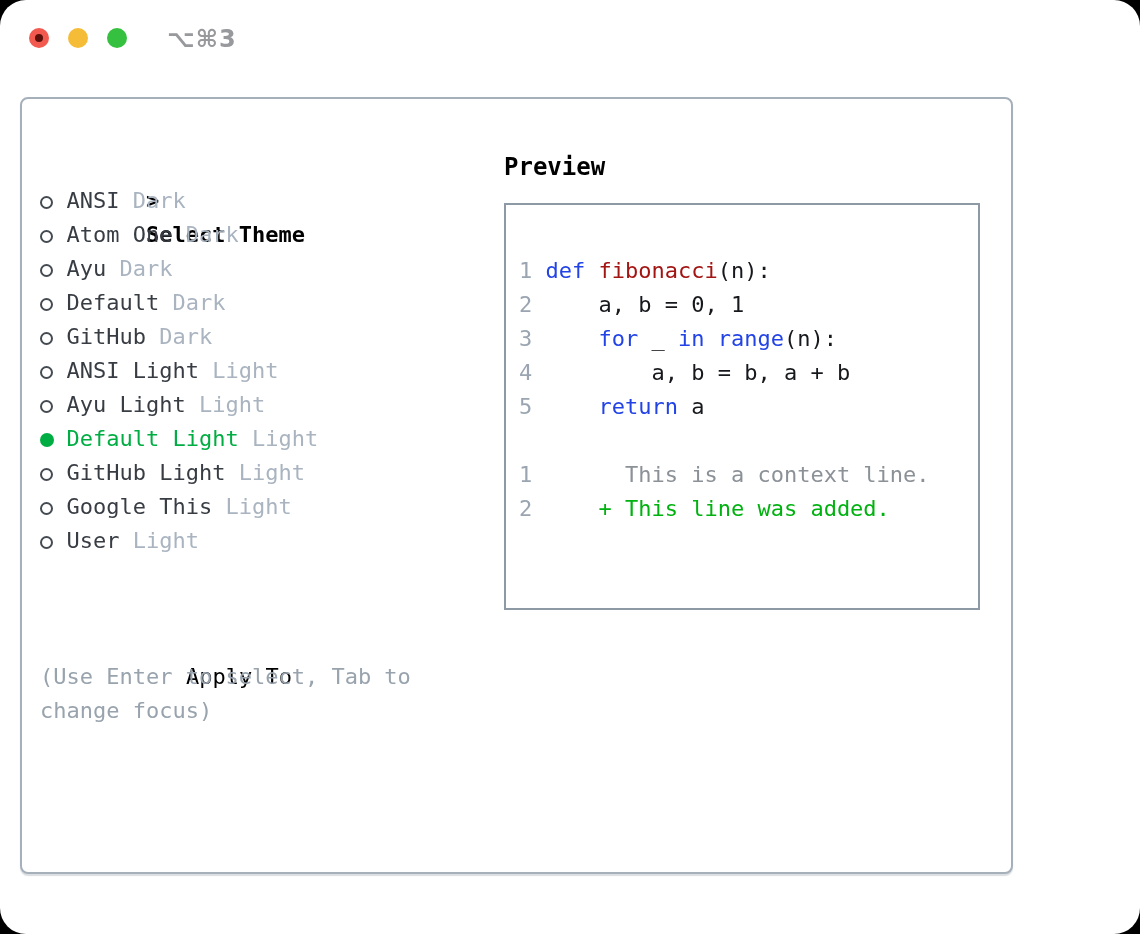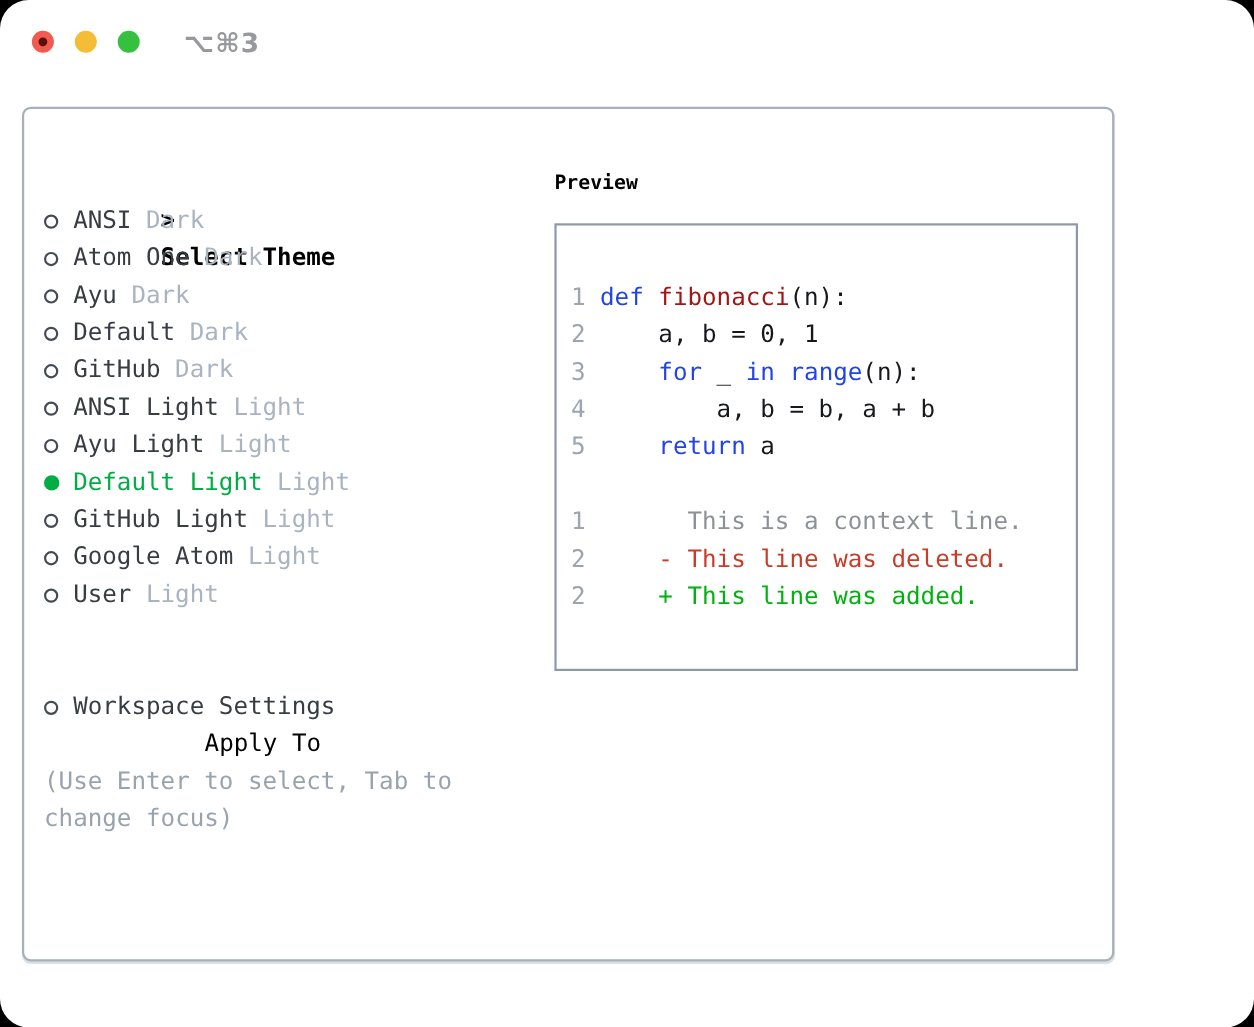--- a/index.html
+++ b/index.html
@@ -59,21 +59,21 @@
   .bullet{display:inline-block;width:13px;height:13px;border:2px solid #454b53;border-radius:50%;vertical-align:-1px;}
   .bullet.filled{width:14px;height:14px;border:none;background:var(--selection-green);}
   .name{color:var(--item-dark);}
   .name.sel{color:var(--selection-green);}
   .tag{color:var(--muted-gray);margin-left:1ch;}
   .spacer{height:34px;}
   .hint{color:var(--hint-gray);width:404px;white-space:normal;line-height:34px;}
 
   
   .right-panel{position:absolute;left:482px;top:51px;width:505px;}
-  .preview-title{font-size:18px;line-height:34px;font-weight:bold;color:#000;height:34px;}
+  .preview-title{font-size:24px;line-height:34px;font-weight:bold;color:#000;height:34px;}
   .preview-box{
     margin-top:19px;width:476px;height:407px;
     border:2px solid var(--preview-border);background:#fff;
     padding:49px 12px 0 13px;overflow:hidden;
   }
   .crow{height:34px;line-height:34px;font-size:22px;white-space:pre;}
   .ln{display:inline-block;width:2ch;color:var(--line-number-gray);}
   .tok-pl{color:#16181c;}
   .tok-kw{color:var(--keyword-blue);}
   .tok-fn{color:var(--function-red);}
@@ -108,49 +108,47 @@
       <div id="theme-list">
           <div class="row"><span class="marker"><span class="bullet"></span></span><span class="name">ANSI</span><span class="tag">Dark</span></div>
           <div class="row"><span class="marker"><span class="bullet"></span></span><span class="name">Atom One</span><span class="tag">Dark</span></div>
           <div class="row"><span class="marker"><span class="bullet"></span></span><span class="name">Ayu</span><span class="tag">Dark</span></div>
           <div class="row"><span class="marker"><span class="bullet"></span></span><span class="name">Default</span><span class="tag">Dark</span></div>
           <div class="row"><span class="marker"><span class="bullet"></span></span><span class="name">GitHub</span><span class="tag">Dark</span></div>
           <div class="row"><span class="marker"><span class="bullet"></span></span><span class="name">ANSI Light</span><span class="tag">Light</span></div>
           <div class="row"><span class="marker"><span class="bullet"></span></span><span class="name">Ayu Light</span><span class="tag">Light</span></div>
           <div class="row"><span class="marker"><span class="bullet filled"></span></span><span class="name sel">Default Light</span><span class="tag">Light</span></div>
           <div class="row"><span class="marker"><span class="bullet"></span></span><span class="name">GitHub Light</span><span class="tag">Light</span></div>
-          <div class="row"><span class="marker"><span class="bullet"></span></span><span class="name">Google Atom</span><span class="tag">Light</span></div>
+          <div class="row"><span class="marker"><span class="bullet"></span></span><span class="name">Google This</span><span class="tag">Light</span></div>
           <div class="row"><span class="marker"><span class="bullet"></span></span><span class="name">User</span><span class="tag">Light</span></div>
         </div>
 
       <div class="row spacer"></div>
 
       <div class="row">
         <span class="marker"></span>
         <span class="apply-title">Apply To</span>
       </div>
 
       <div id="apply-list">
-          <div class="row"><span class="marker"><span class="bullet"></span></span><span class="name">Workspace Settings</span></div>
         </div>
 
       <div class="row spacer"></div>
 
       <div class="hint">(Use Enter to select, Tab to change focus)</div>
     </div>
 
     <div class="right-panel">
       <div class="preview-title">Preview</div>
       <div class="preview-box" id="preview-box">
           <div class="crow"><span class="ln">1</span><span class="tok-kw">def</span><span class="tok-pl"> </span><span class="tok-fn">fibonacci</span><span class="tok-pl">(n):</span></div>
           <div class="crow"><span class="ln">2</span><span class="tok-pl">    a, b = 0, 1</span></div>
           <div class="crow"><span class="ln">3</span><span class="tok-pl">    </span><span class="tok-kw">for</span><span class="tok-pl"> _ </span><span class="tok-kw">in</span><span class="tok-pl"> </span><span class="tok-kw">range</span><span class="tok-pl">(n):</span></div>
           <div class="crow"><span class="ln">4</span><span class="tok-pl">        a, b = b, a + b</span></div>
           <div class="crow"><span class="ln">5</span><span class="tok-pl">    </span><span class="tok-kw">return</span><span class="tok-pl"> a</span></div>
           <div class="crow"><span class="ln"></span></div>
           <div class="crow"><span class="ln">1</span><span class="tok-ctx">      This is a context line.</span></div>
-          <div class="crow"><span class="ln">2</span><span class="tok-del">    - This line was deleted.</span></div>
           <div class="crow"><span class="ln">2</span><span class="tok-add">    + This line was added.</span></div>
         </div>
     </div>
 
   </div>
 </div>
 
 </body></html>

